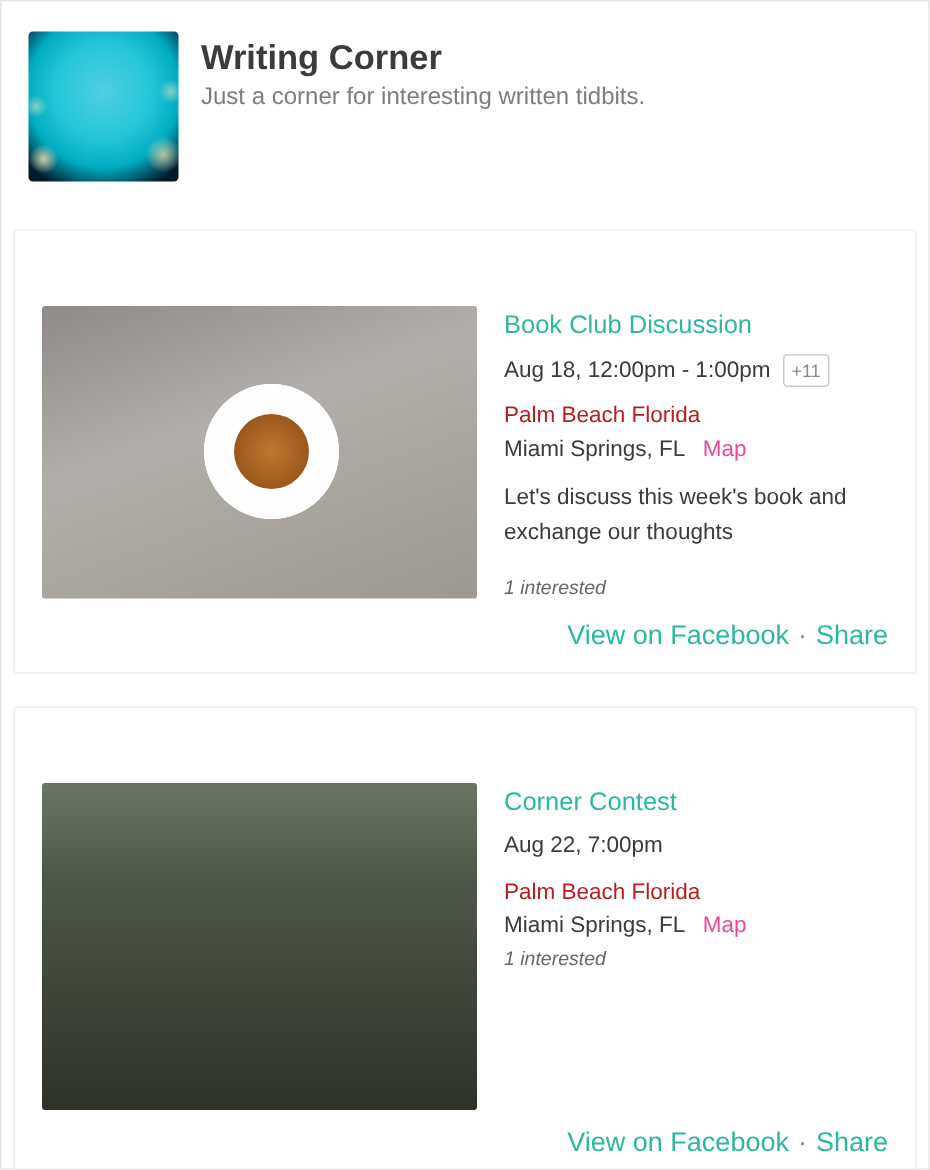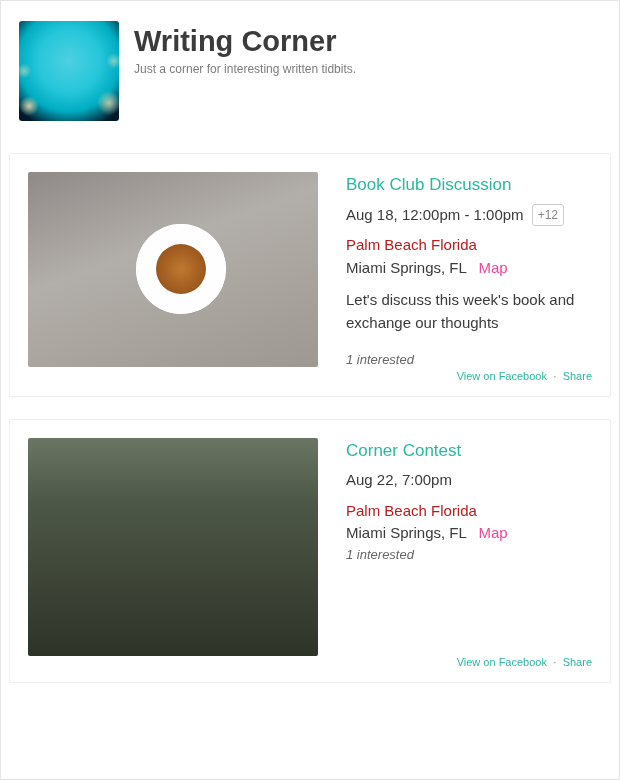--- a/index.html
+++ b/index.html
@@ -27,44 +27,45 @@
     }
     .avatar::before {
       content: "";
       position: absolute; inset: 0;
       background: radial-gradient(circle at 10% 85%, rgba(255,230,180,0.8) 0%, transparent 8%),
                   radial-gradient(circle at 90% 82%, rgba(255,230,180,0.7) 0%, transparent 10%),
                   radial-gradient(circle at 5% 50%, rgba(255,235,190,0.5) 0%, transparent 7%),
                   radial-gradient(circle at 95% 40%, rgba(255,235,190,0.5) 0%, transparent 7%);
     }
     .header-text h1 {
-      font-size: 29px;
+      font-size: 23px;
       font-weight: 600;
       color: #3b3b3b;
       margin-top: 4px;
       margin-bottom: 4px;
     }
     .header-text p {
-      font-size: 12px;
+      font-size: 16px;
       color: #7d7d7d;
     }
     .feed {
       padding: 0 8px;
     }
     .card {
       border: 1px solid #eee;
       border-radius: 2px;
       margin-top: 22px;
       padding: 18px 18px 8px 18px;
       background: #fff;
       box-shadow: 0 1px 2px rgba(0,0,0,0.02);
     }
     .card-body {
       display: flex;
-      gap: 28px;
+      gap: 18px;
+      margin-top: 32px;
     }
     .thumb {
       width: 290px;
       flex-shrink: 0;
       border-radius: 2px;
       background: #888;
       position: relative;
       overflow: hidden;
     }
     .thumb1 {
@@ -129,22 +130,22 @@
     }
     .interested {
       font-size: 13px;
       color: #676767;
       font-style: italic;
     }
     .card-footer {
       display: flex;
       justify-content: flex-end;
       align-items: center;
-      margin-top: 0;
-      font-size: 11px;
+      margin-top: 11px;
+      font-size: 18px;
       gap: 6px;
       padding-bottom: 6px;
     }
     .card-footer a {
       color: #2cb7a2;
       text-decoration: none;
     }
     .dot { color: #888; }
   </style>
 </head>
@@ -160,21 +161,21 @@
 
 <div class="feed">
 
   <div class="card">
     <div class="card-body">
       <div class="thumb thumb1"></div>
       <div class="details">
         <a href="#" class="title-link">Book Club Discussion</a>
         <div class="datetime-row">
           <span>Aug 18, 12:00pm - 1:00pm</span>
-          <span class="badge">+12</span>
+          <span class="badge">+11</span>
         </div>
         <div>
           <a href="#" class="venue">Palm Beach Florida</a><br>
           <span>Miami Springs, FL</span>
           <a href="#" class="map-link">Map</a>
         </div>
         <div class="desc">Let's discuss this week's book and exchange our thoughts</div>
         <div class="interested">1 interested</div>
       </div>
     </div>

